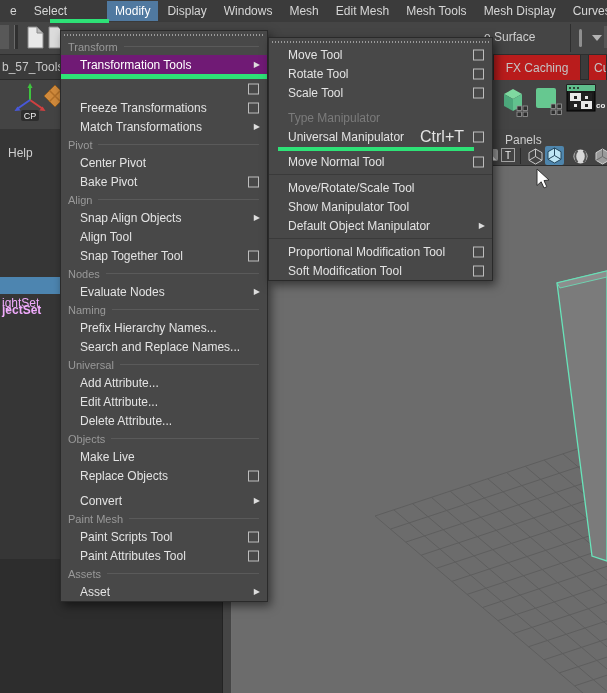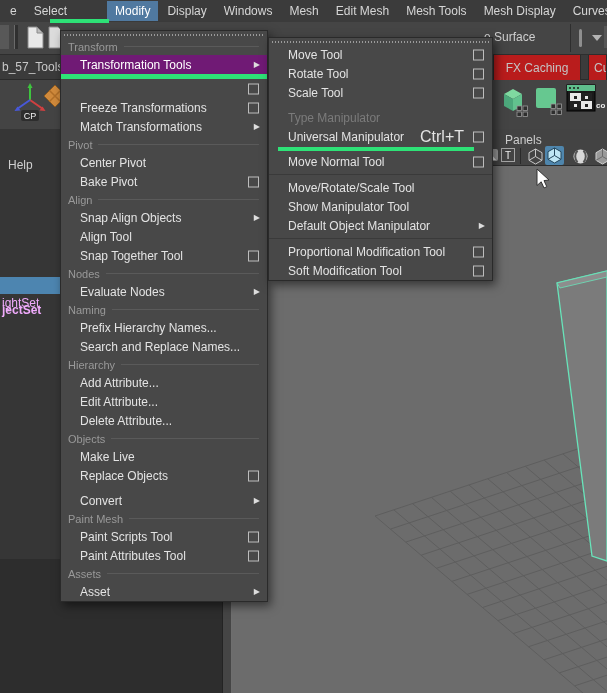--- a/index.html
+++ b/index.html
@@ -31,21 +31,21 @@
   .shelf-tabs{position:absolute;top:0;left:0;width:607px;height:25px;background:#3b3b3b;border-bottom:1px solid #2b2b2b;}
   .shelf-tab-left{position:absolute;left:2px;top:5px;font-size:12px;color:#c8c8c8;}
   .shelf-tab{position:absolute;top:0;height:25px;display:flex;align-items:center;justify-content:center;
     font-size:12px;color:#c4c4c4;border-left:1px solid #2b2b2b;border-right:1px solid #2b2b2b;background:#b91c1c;overflow:hidden;}
   #tab-fx{left:493px;width:88px;}
   #tab-custom{left:588px;width:19px;justify-content:flex-start;padding-left:5px;}
   .shelf-partial-label{position:absolute;left:596px;top:46px;font-size:8px;color:#eee;font-weight:bold;}
 
   
   .outliner{position:absolute;left:0;top:129px;width:222px;height:564px;background:#363636;z-index:3;}
-  .outliner .panel-menu{position:absolute;left:8px;top:29px;font-size:12px;color:#cfcfcf;}
+  .outliner .panel-menu{position:absolute;left:8px;top:17px;font-size:12px;color:#cfcfcf;}
   .outliner .sel-row{position:absolute;left:0;top:148px;width:222px;height:17px;background:#4d85b0;}
   .outliner .o-item{position:absolute;left:2px;font-size:12px;color:#f0abfc;}
   #o-item-0{top:167px;}
   #o-item-1{top:174px;font-weight:bold;}
   .outliner .lower{position:absolute;left:0;top:430px;width:222px;height:134px;background:#2d2d2d;}
   .splitter{position:absolute;left:222px;top:129px;width:10px;height:564px;background:#454545;
     border-left:1px solid #232323;border-right:1px solid #6e6e6e;z-index:3;}
 
   
   .vp-bar{position:absolute;left:232px;top:129px;width:375px;height:37px;background:#434343;border-bottom:1px solid #2e2e2e;z-index:3;}
@@ -305,21 +305,21 @@
         <span class="line"></span>
       </div>
     <div class="mi">
         <span>Prefix Hierarchy Names...</span>
       </div>
     <div class="mi">
         <span>Search and Replace Names...</span>
       </div>
 
     <div class="mh">
-        <span>Hierarchy</span>
+        <span>Universal</span>
         <span class="line"></span>
       </div>
     <div class="mi">
         <span>Add Attribute...</span>
       </div>
     <div class="mi">
         <span>Edit Attribute...</span>
       </div>
     <div class="mi">
         <span>Delete Attribute...</span>

